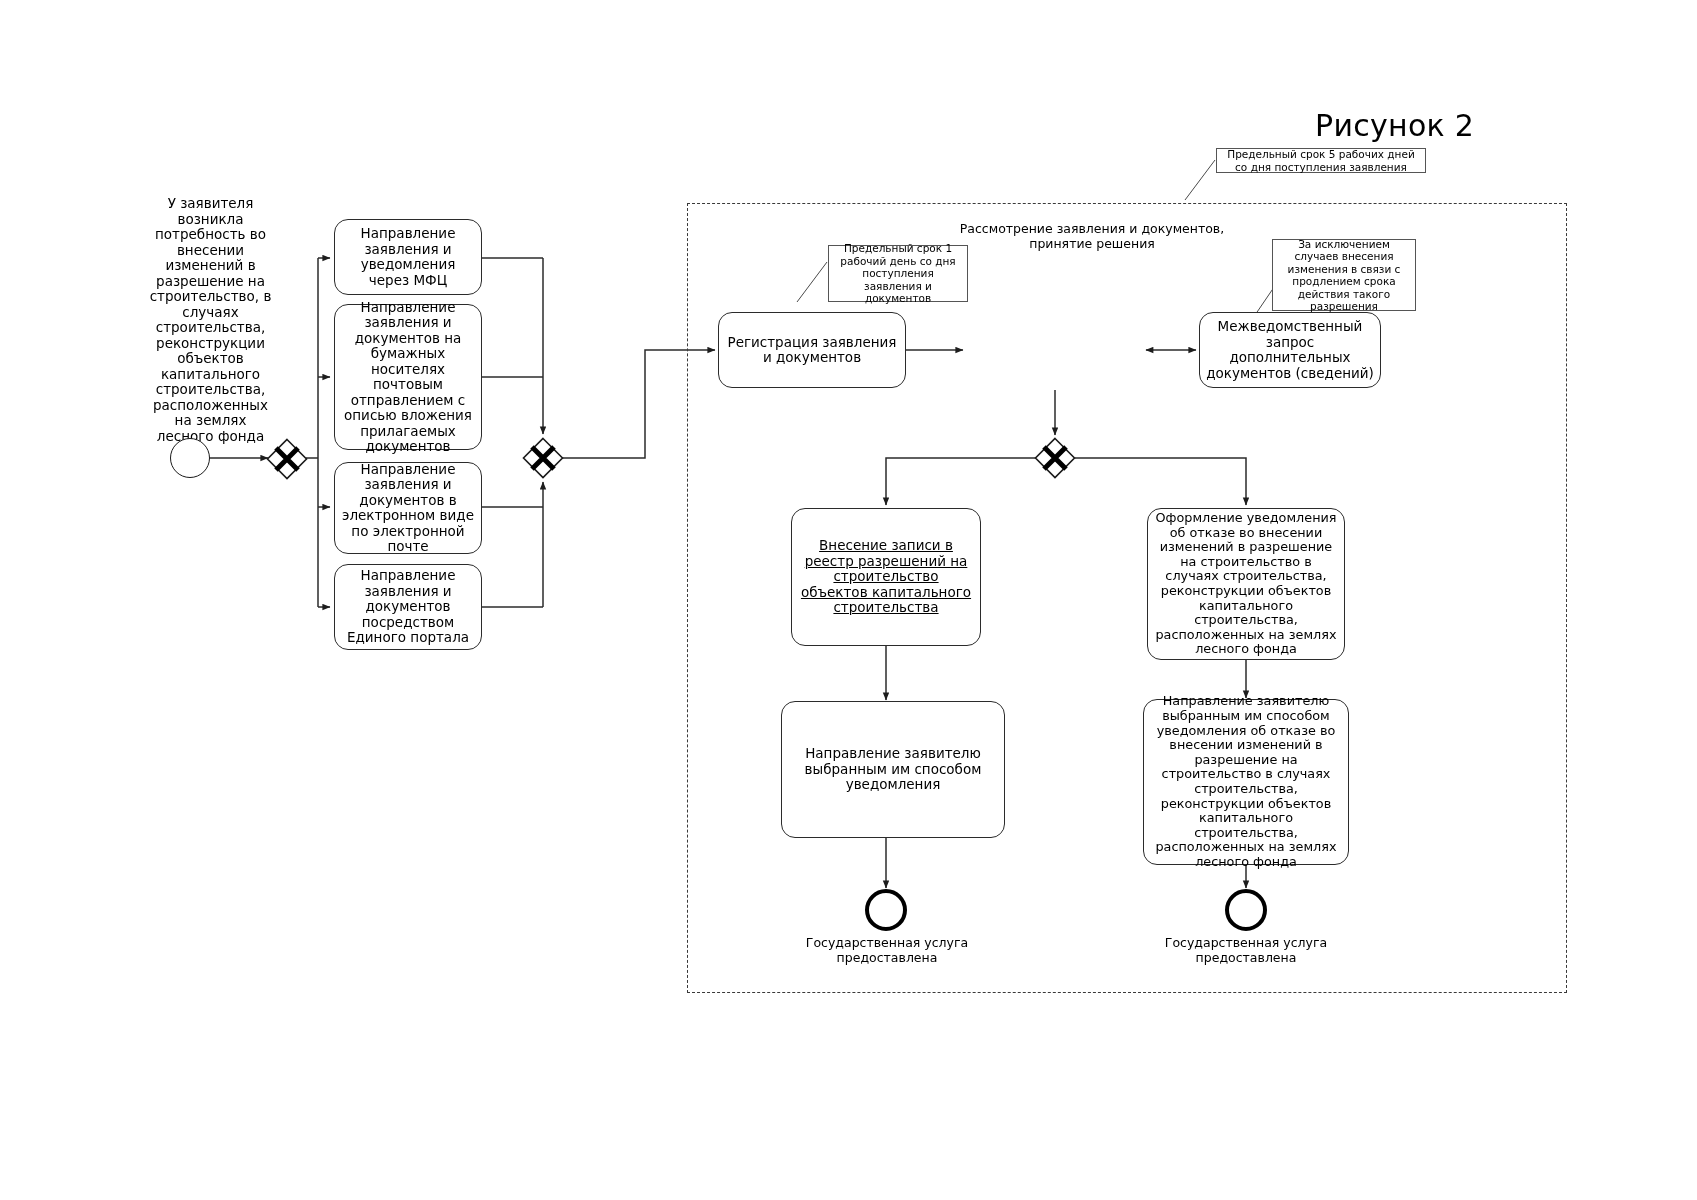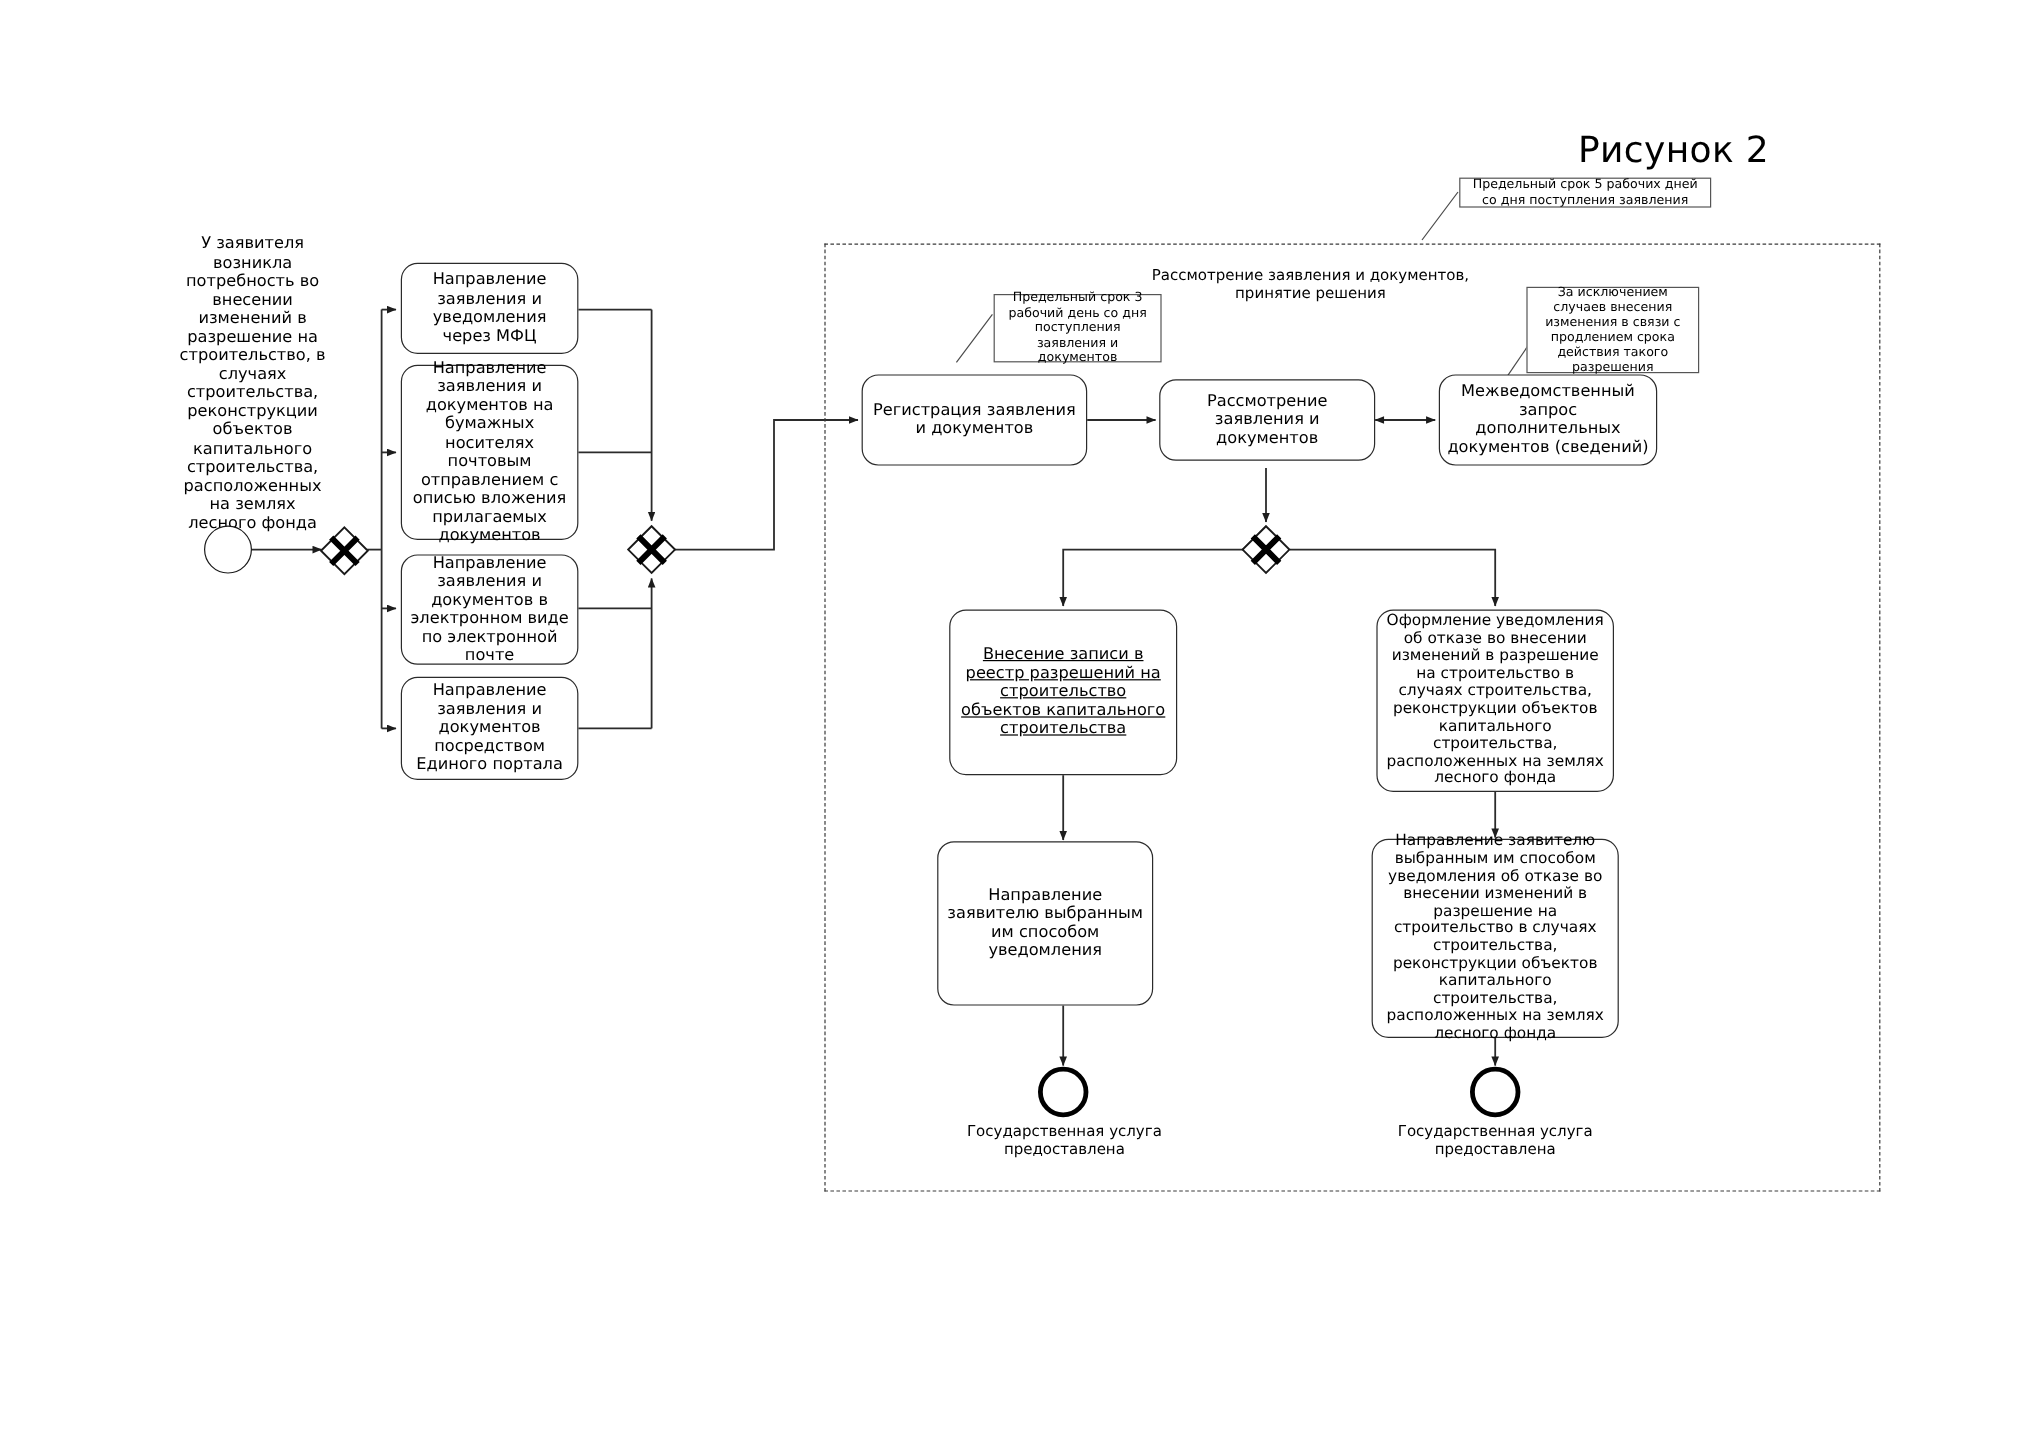--- a/index.html
+++ b/index.html
@@ -126,40 +126,39 @@
       <path d="M10,10 L32,32 M32,10 L10,32" stroke="#000" stroke-width="5" stroke-linecap="butt"></path>
     </svg>
   </div>
 
   <div class="abs pool" style="left:687px;top:203px;width:880px;height:790px;"></div>
 
   <div class="abs pool-title" style="left:927px;top:222px;width:330px;">Рассмотрение заявления и документов, принятие решения</div>
 
   <div class="abs note" style="left:1216px;top:148px;width:210px;height:25px;">Предельный срок 5 рабочих дней со дня поступления заявления</div>
 
-  <div class="abs note" style="left:828px;top:245px;width:140px;height:57px;">Предельный срок 3 рабочий день со дня поступления заявления и документов</div>
+  <div class="abs note" style="left:828px;top:245px;width:140px;height:57px;">Предельный срок 1 рабочий день со дня поступления заявления и документов</div>
 
   <div class="abs note" style="left:1272px;top:239px;width:144px;height:72px;">За исключением случаев внесения изменения в связи с продлением срока действия такого разрешения</div>
 
   <div class="abs task" style="left:718px;top:312px;width:188px;height:76px;">Регистрация заявления и документов</div>
 
-  <div class="abs task" style="left:966px;top:316px;width:180px;height:68px;">Рассмотрение заявления и документов</div>
 
   <div class="abs task" style="left:1199px;top:312px;width:182px;height:76px;">Межведомственный запрос дополнительных документов (сведений)</div>
 
   <div class="abs gw" style="left:1034px;top:437px;width:42px;height:42px;">
     <svg width="42" height="42" viewBox="0 0 42 42">
       <polygon points="21,1.5 40.5,21 21,40.5 1.5,21" fill="#fff" stroke="#1a1a1a" stroke-width="1.6"></polygon>
       <path d="M10,10 L32,32 M32,10 L10,32" stroke="#000" stroke-width="5" stroke-linecap="butt"></path>
     </svg>
   </div>
 
   <div class="abs task" style="left:791px;top:508px;width:190px;height:138px;text-decoration:underline;">Внесение записи в реестр разрешений на строительство объектов капитального строительства</div>
 
-  <div class="abs task" style="left:781px;top:701px;width:180px;height:137px;">Направление заявителю выбранным им способом уведомления</div>
+  <div class="abs task" style="left:781px;top:701px;width:224px;height:137px;">Направление заявителю выбранным им способом уведомления</div>
 
   <div class="abs ev end" style="left:865px;top:889px;width:42px;height:42px;"></div>
 
   <div class="abs end-label" style="left:791px;top:936px;width:192px;">Государственная услуга предоставлена</div>
 
   <div class="abs task small" style="left:1147px;top:508px;width:198px;height:152px;">Оформление уведомления об отказе во внесении изменений в разрешение на строительство в случаях строительства, реконструкции объектов капитального строительства, расположенных на землях лесного фонда</div>
 
   <div class="abs task small" style="left:1143px;top:699px;width:206px;height:166px;">Направление заявителю выбранным им способом уведомления об отказе во внесении изменений в разрешение на строительство в случаях строительства, реконструкции объектов капитального строительства, расположенных на землях лесного фонда</div>
 
   <div class="abs ev end" style="left:1225px;top:889px;width:42px;height:42px;"></div>

